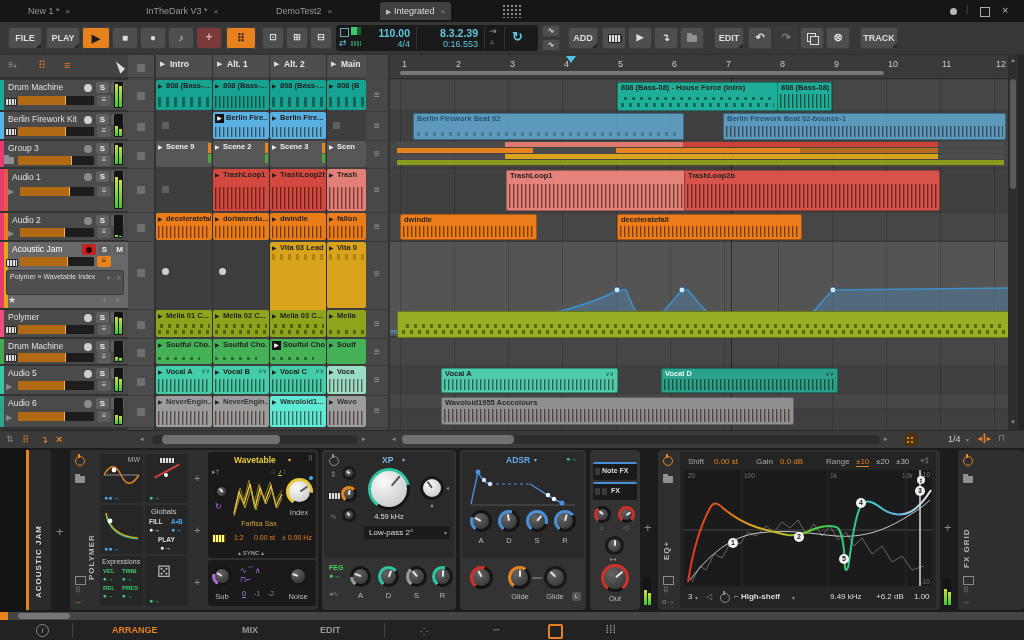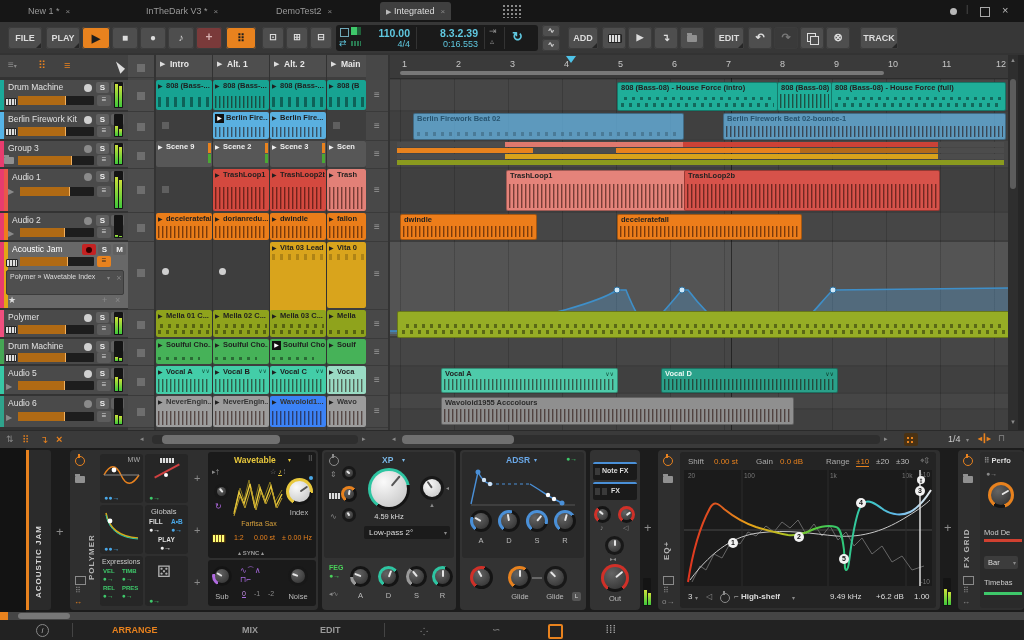--- a/index.html
+++ b/index.html
@@ -560,21 +560,21 @@
   <div class="clip" style="left:156px;top:396px;width:56px;height:31px;background:#9c9c9c">
       <span class="pt">▶</span>
       <span class="lb" style="color:#333">NeverEngin...</span>
       <i class="wf" style="height:14px"></i>
     </div>
   <div class="clip" style="left:213px;top:396px;width:56px;height:31px;background:#9c9c9c">
       <span class="pt">▶</span>
       <span class="lb" style="color:#333">NeverEngin...</span>
       <i class="wf" style="height:14px"></i>
     </div>
-  <div class="clip" style="left:270px;top:396px;width:56px;height:31px;background:#3b82f6">
+  <div class="clip" style="left:270px;top:396px;width:56px;height:31px;background:#5eead4">
       <span class="pt">▶</span>
       <span class="lb" style="color:#333">Wavoloid1...</span>
       <i class="wf" style="height:14px"></i>
     </div>
   <div class="clip" style="left:327px;top:396px;width:39px;height:31px;background:#9c9c9c">
       <span class="pt">▶</span>
       <span class="lb" style="color:#333">Wavo</span>
       <i class="wf" style="height:14px"></i>
     </div>
 
@@ -612,25 +612,20 @@
   <i class="a" style="left:731px;top:78px;width:1px;height:352px;background:rgba(10,10,10,.55)"></i>
 
   <div class="ac" style="left:617px;top:82px;width:159px;height:27px;background:#1fae99">
       <span class="lb">808 (Bass-08) - House Force (intro)</span>
       <i class="md" style="left:3px;right:3px;bottom:3px;height:4px"></i>
       <i class="md" style="left:6px;right:3px;bottom:10px;height:3px"></i>
     </div>
   <div class="ac" style="left:777px;top:82px;width:53px;height:27px;background:#1fae99">
       <span class="lb">808 (Bass-08)</span>
       <i class="wf" style="height:14px"></i>
-    </div>
-  <div class="ac" style="left:831px;top:82px;width:173px;height:27px;background:#1fae99">
-      <span class="lb">808 (Bass-08) - House Force (full)</span>
-      <i class="md" style="left:3px;right:3px;bottom:3px;height:4px"></i>
-      <i class="md" style="left:6px;right:3px;bottom:10px;height:3px"></i>
     </div>
 
   <div class="ac" style="left:413px;top:113px;width:269px;height:25px;background:rgba(100,175,220,.8)">
       <span class="lb" style="color:#27536e">Berlin Firework Beat 02</span>
       <i class="md" style="left:3px;right:3px;bottom:3px;height:4px;opacity:.5"></i>
     </div>
   <div class="ac" style="left:723px;top:113px;width:281px;height:25px;background:rgba(100,175,220,.8)">
       <span class="lb" style="color:#27536e">Berlin Firework Beat 02-bounce-1</span>
       <i class="wf" style="height:11px"></i>
     </div>
@@ -1060,35 +1055,20 @@
       </div>
     <span class="tx ic" style="left:944px;top:72px;font-size:13px">+</span>
 
     <div class="dev" style="left:958px;top:2px;width:66px;height:160px">
       <i class="pwr on" style="left:5px;top:6px"></i>
       <i class="fld" style="left:5px;top:26px"></i>
       <span class="vt" style="left:4px;top:52px;height:66px">FX GRID</span>
       <i class="a" style="left:5px;top:126px;width:9px;height:7px;border:1px solid #8a8a8a"></i>
       <span class="tx ic" style="left:5px;top:136px;font-size:8px">⠿</span>
       <span class="tx ic" style="left:4px;top:147px;font-size:8px">↔</span>
-      <div class="dk" style="left:22px;top:2px;width:44px;height:156px;background:#2a2a2a">
-        <span class="tx" style="left:4px;top:4px;font-size:7.5px;font-weight:bold;color:#ddd"><b style="color:#888">⠿</b> <b>Perfo</b></span>
-        <span class="tx ic" style="left:6px;top:18px;font-size:7px">●→</span>
-        <div class="knob" style="left:8px;top:30px;width:26px;height:26px;background:conic-gradient(from 215deg,#e8821e 0 85%,#141414 0)">
-            <b style="transform:rotate(60deg)"></b>
-          </div>
-        <span class="tx" style="left:4px;top:76px;font-size:7.5px;color:#ccc">Mod De</span>
-        <i class="a" style="left:4px;top:87px;width:38px;height:3px;background:#d04030"></i>
-        <div class="a" style="left:4px;top:104px;width:34px;height:13px;background:#3c3c3c;border-radius:2px">
-            <span class="tx" style="left:4px;top:2px;font-size:7.5px;color:#ddd">Bar</span>
-            <span class="tx ic" style="right:2px;top:3px;font-size:6px">▾</span>
-          </div>
-        <span class="tx" style="left:4px;top:126px;font-size:7.5px;color:#ccc">Timebas</span>
-        <i class="a" style="left:4px;top:140px;width:38px;height:3px;background:#3ec86a"></i>
-      </div>
     </div>
   </div>
 
   <div class="a" style="left:0;top:612px;width:1024px;height:8px;background:#454545">
     <i class="a" style="left:0;top:0;width:8px;height:8px;background:#e8821e"></i>
     <i class="a" style="left:18px;top:1px;width:52px;height:6px;background:#777;border-radius:3px"></i>
   </div>
   <div class="a" style="left:0;top:620px;width:1024px;height:20px;background:#222">
     <span class="a" style="left:36px;top:4px;width:11px;height:11px;border:1px solid #888;border-radius:50%;color:#aaa;font-size:8px;text-align:center;line-height:11px;font-style:italic">i</span>
     <i class="a" style="left:72px;top:3px;width:1px;height:14px;background:#444"></i>

